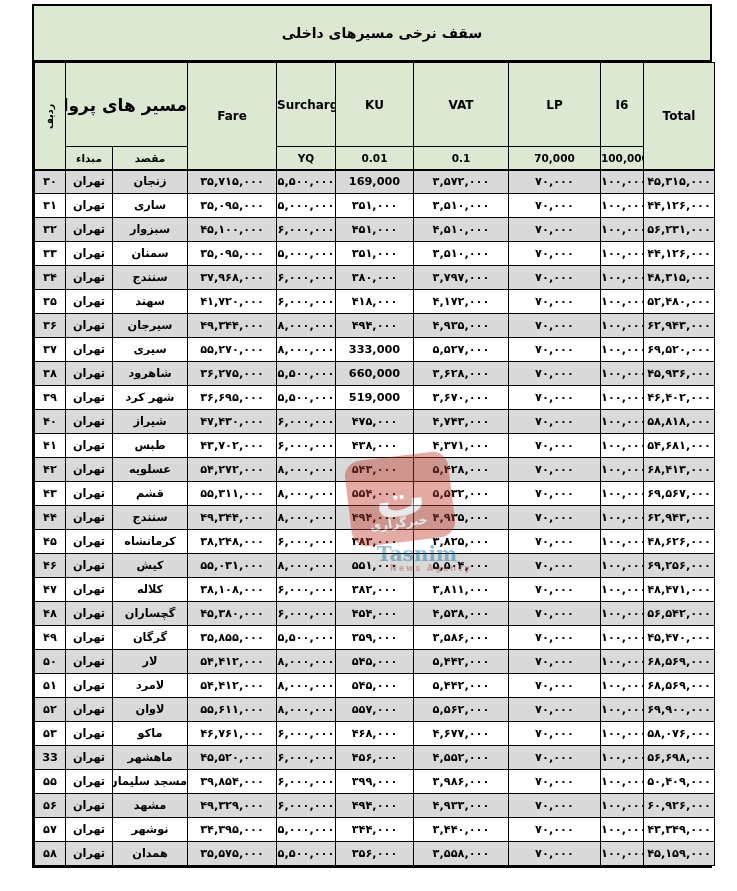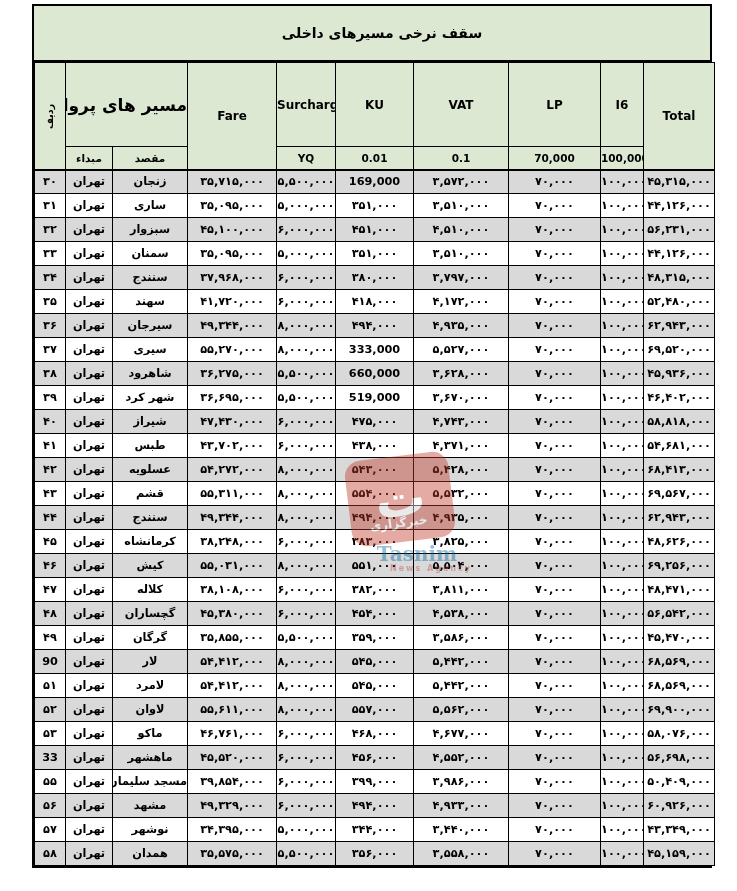--- a/index.html
+++ b/index.html
@@ -330,21 +330,21 @@
           <td class="fa">گرگان</td>
           <td>۳۵,۸۵۵,۰۰۰</td>
           <td>۵,۵۰۰,۰۰۰</td>
           <td>۳۵۹,۰۰۰</td>
           <td>۳,۵۸۶,۰۰۰</td>
           <td>۷۰,۰۰۰</td>
           <td>۱۰۰,۰۰۰</td>
           <td>۴۵,۴۷۰,۰۰۰</td>
         </tr>
         <tr class="gray">
-          <td class="fa">90</td>
+          <td class="fa">۵۰</td>
           <td class="fa">تهران</td>
           <td class="fa">لار</td>
           <td>۵۴,۴۱۲,۰۰۰</td>
           <td>۸,۰۰۰,۰۰۰</td>
           <td>۵۴۵,۰۰۰</td>
           <td>۵,۴۴۲,۰۰۰</td>
           <td>۷۰,۰۰۰</td>
           <td>۱۰۰,۰۰۰</td>
           <td>۶۸,۵۶۹,۰۰۰</td>
         </tr>

